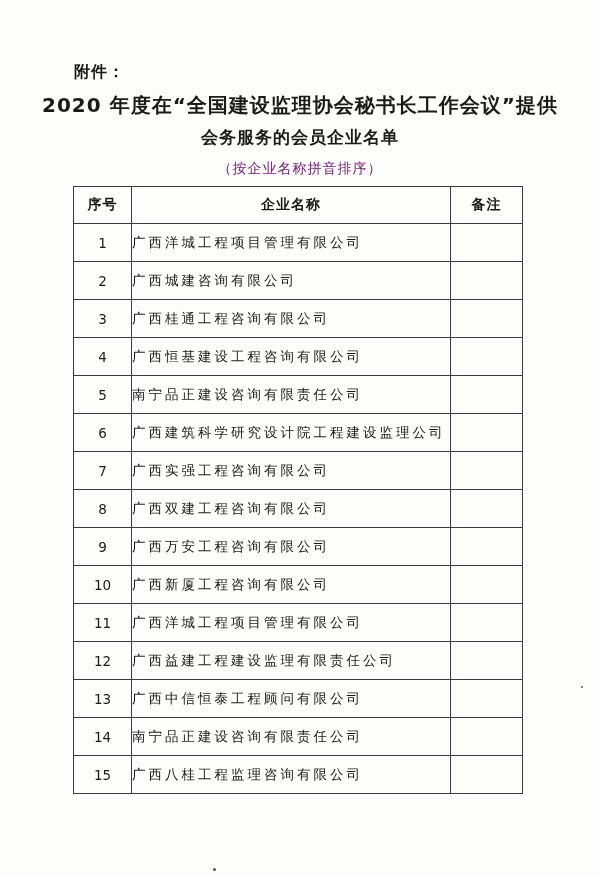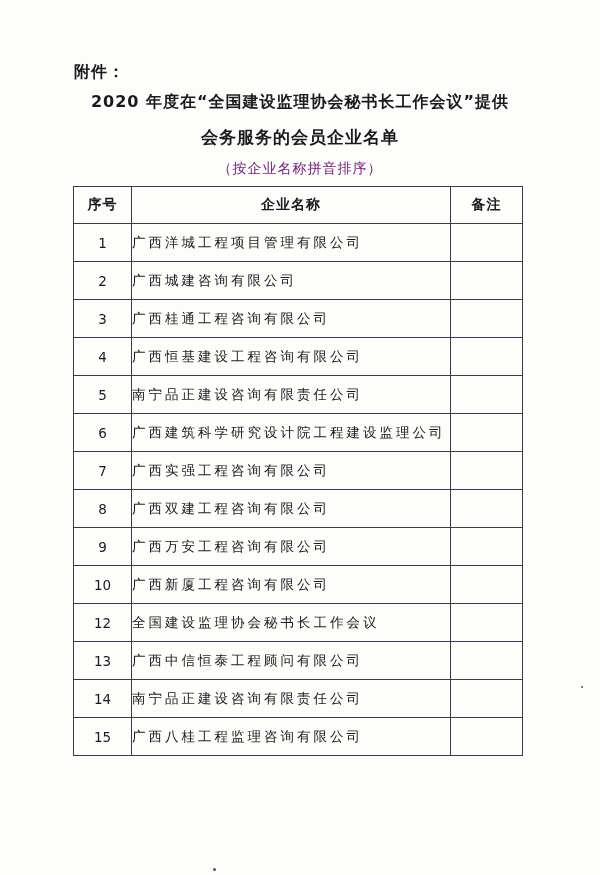--- a/index.html
+++ b/index.html
@@ -6,21 +6,21 @@
   body {
     width: 600px; height: 875px; background: #fdfdfb; position: relative; overflow: hidden;
     font-family: "DejaVu Serif", "Liberation Serif", serif; color: #1a1a1a;
   }
   .attachment {
     position: absolute; left: 74px; top: 62px; font-size: 16px; font-weight: bold;
     font-family: "DejaVu Sans", sans-serif; letter-spacing: 1px; text-align: right;
   }
   .title1 {
     position: absolute; left: 0; width: 600px; top: 92px; text-align: center;
-    font-size: 16px; font-weight: bold; font-family: "DejaVu Sans", sans-serif; letter-spacing: 1px;
+    font-size: 20px; font-weight: bold; font-family: "DejaVu Sans", sans-serif; letter-spacing: 1px;
   }
   .title2 {
     position: absolute; left: 0; width: 600px; top: 126px; text-align: center;
     font-size: 17px; font-weight: bold; font-family: "DejaVu Sans", sans-serif; letter-spacing: 1px;
   }
   .subtitle {
     position: absolute; left: 0; width: 600px; top: 160px; text-align: center;
     font-size: 14px; font-family: "DejaVu Sans", sans-serif; letter-spacing: 1px; color: #701a75;
   }
   table.list {
@@ -106,22 +106,27 @@
         <td class="no">9</td>
         <td class="name">广西万安工程咨询有限公司</td>
         <td class="note"></td>
       </tr>
     <tr>
         <td class="no">10</td>
         <td class="name">广西新厦工程咨询有限公司</td>
         <td class="note"></td>
       </tr>
     <tr>
+        <td class="no">11</td>
+        <td class="name">广西洋城工程项目管理有限公司</td>
+        <td class="note"></td>
+      </tr>
+    <tr>
         <td class="no">12</td>
-        <td class="name">全国建设监理协会秘书长工作会议</td>
+        <td class="name">广西益建工程建设监理有限责任公司</td>
         <td class="note"></td>
       </tr>
     <tr>
         <td class="no">13</td>
         <td class="name">广西中信恒泰工程顾问有限公司</td>
         <td class="note"></td>
       </tr>
     <tr>
         <td class="no">14</td>
         <td class="name">南宁品正建设咨询有限责任公司</td>

